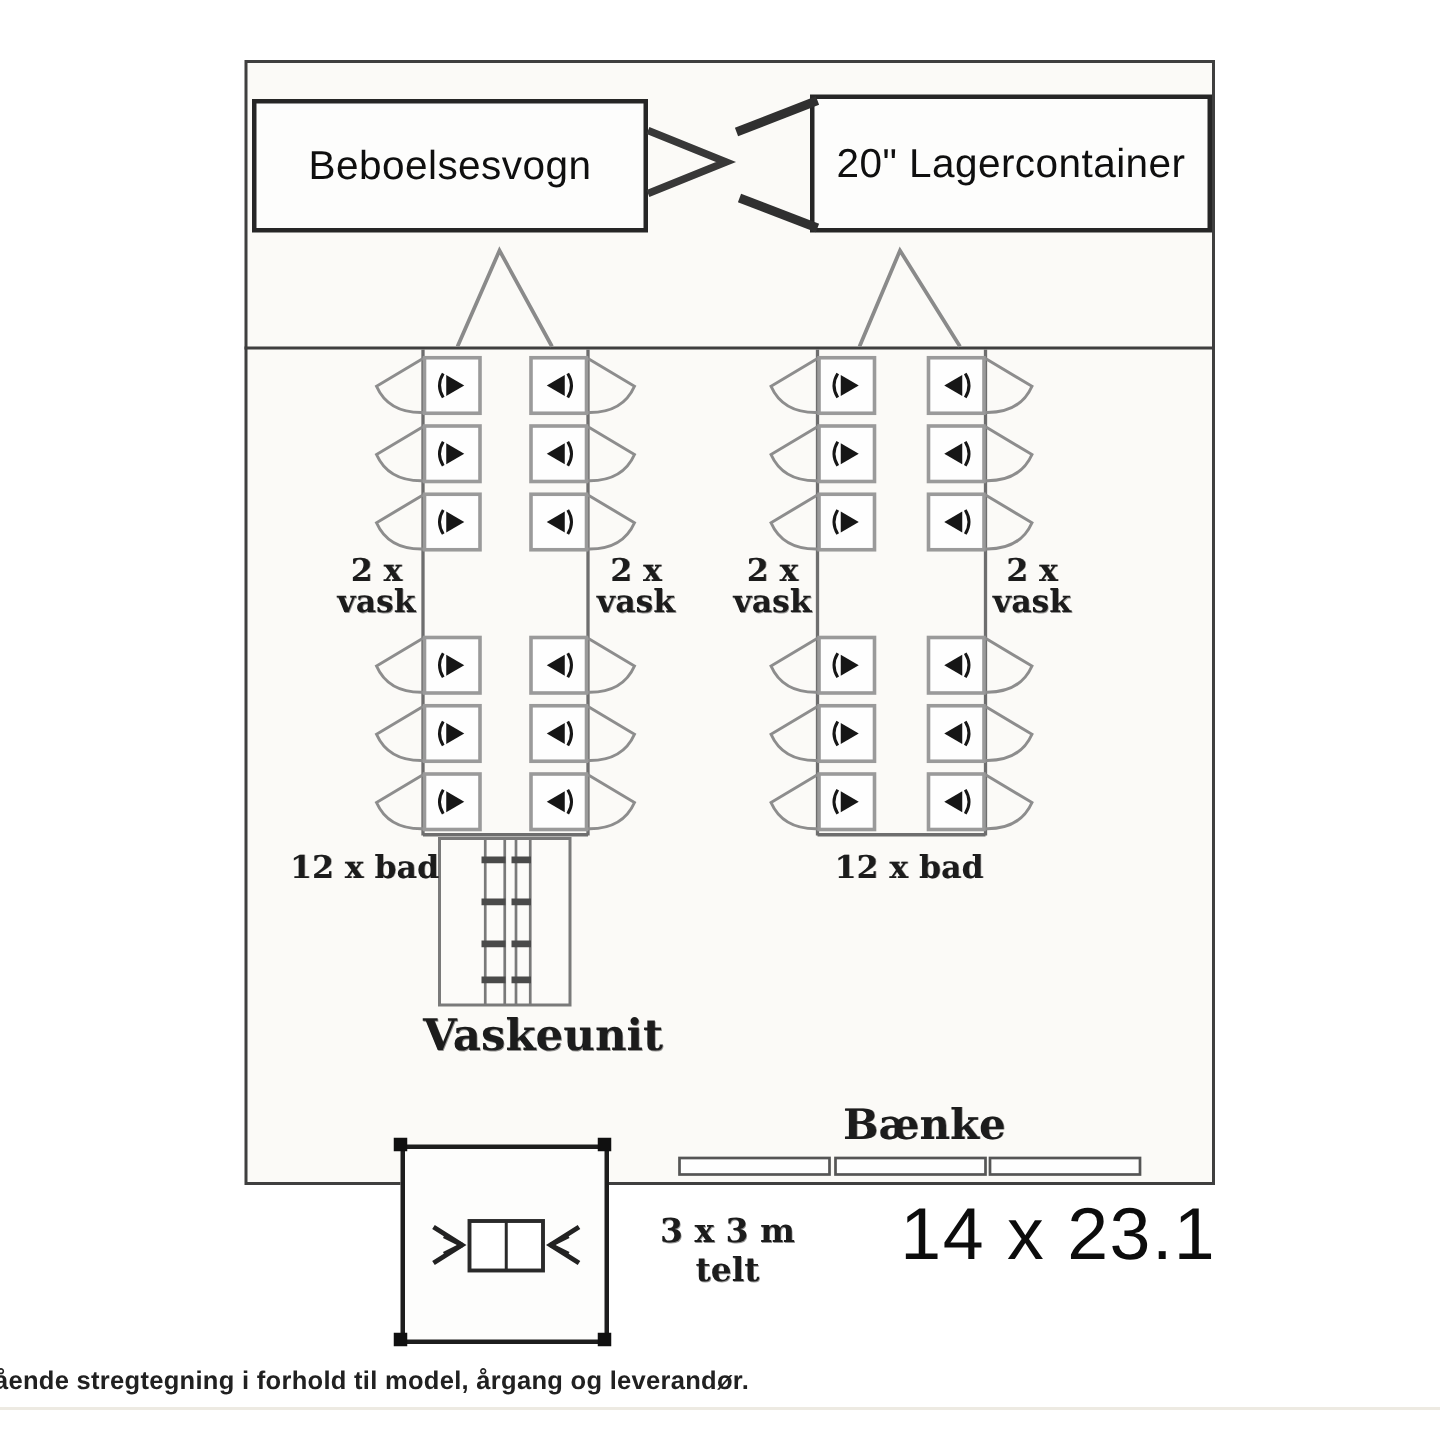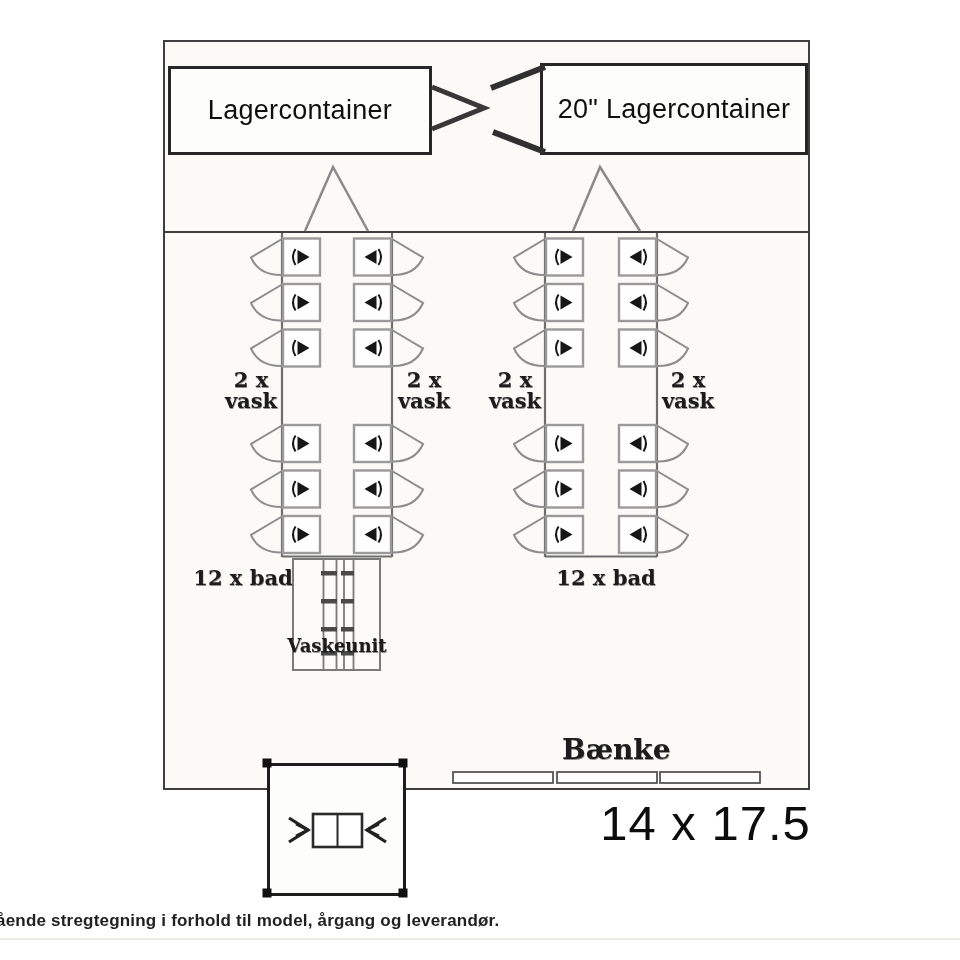--- a/index.html
+++ b/index.html
@@ -18,40 +18,40 @@
   
   #entrance-box{left:267px;top:763px;width:133px;height:127px;border:3px solid #1d1d1d;
                 background:#fdfdfc;z-index:4;}
   
   #plan-svg{left:0;top:0;width:960px;height:960px;z-index:5;pointer-events:none;}
   
   .rough{font-family:"DejaVu Serif",serif;font-weight:700;color:#1c1c1c;z-index:6;
          text-align:center;text-shadow:0.5px 0.6px 0 rgba(20,20,20,.45);}
   .vask-label{width:58px;font-size:21px;line-height:21px;top:369px;}
   .bad-label{width:110px;font-size:21px;top:565px;}
-  #vaskeunit-label{left:282px;top:635px;width:110px;font-size:18px;}
+  #vaskeunit-label{left:282px;top:673px;width:110px;font-size:29px;}
   #benches-label{left:562px;top:733px;width:85px;font-size:28px;}
   #tent-label{left:420px;top:808px;width:130px;font-size:22px;}
   #entrance-label{left:269px;top:859px;width:130px;font-size:25px;}
   #dims-label{left:593px;top:795px;width:225px;font-size:49px;color:#0c0c0c;z-index:6;
               font-family:"Liberation Sans",sans-serif;letter-spacing:1px;text-align:center;}
   #footer-caption{left:-4px;top:911px;width:720px;font-size:17px;font-weight:700;
                   color:#212121;z-index:6;letter-spacing:.2px;}
   #footer-line{left:0;top:938px;width:960px;height:0;border-top:2px solid #edeae2;z-index:2;}
 </style>
 </head>
 <body>
 
 <div id="stage">
 
   <div id="boundary" class="abs"></div>
   <div id="divider" class="abs"></div>
 
   <div id="box-left" class="abs hdr-box">
-    <span>Lagercontainer</span>
+    <span>Beboelsesvogn</span>
   </div>
   <div id="box-right" class="abs hdr-box">
     <span>20" Lagercontainer</span>
   </div>
 
   <div id="entrance-box" class="abs"></div>
 
   <svg id="plan-svg" class="abs" viewBox="0 0 960 960">
 
     <polyline points="432,87 484,108 432,129" fill="none" stroke="#383838" stroke-width="5"></polyline>
@@ -223,17 +223,18 @@
   <div class="abs rough vask-label" style="left:659px;">
     <span style="display:block">2 x</span>
     <span style="display:block">vask</span>
   </div>
 
   <div class="abs rough bad-label" style="left:188px;">12 x bad</div>
   <div class="abs rough bad-label" style="left:551px;">12 x bad</div>
 
   <div id="vaskeunit-label" class="abs rough">Vaskeunit</div>
   <div id="benches-label" class="abs rough">Bænke</div>
-  <div id="dims-label" class="abs">14 x 17.5</div>
+  <div id="tent-label" class="abs rough">3 x 3 m telt</div>
+  <div id="dims-label" class="abs">14 x 23.1</div>
 
   <div id="footer-caption" class="abs">ående stregtegning i forhold til model, årgang og leverandør.</div>
   <div id="footer-line" class="abs"></div>
 </div>
 
 </body></html>

